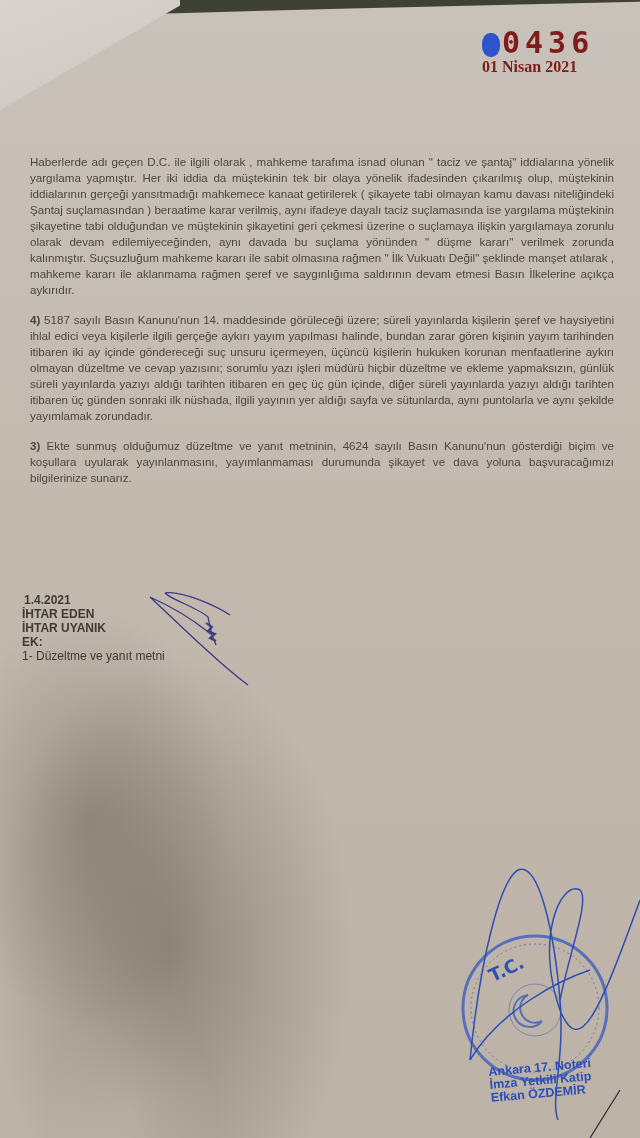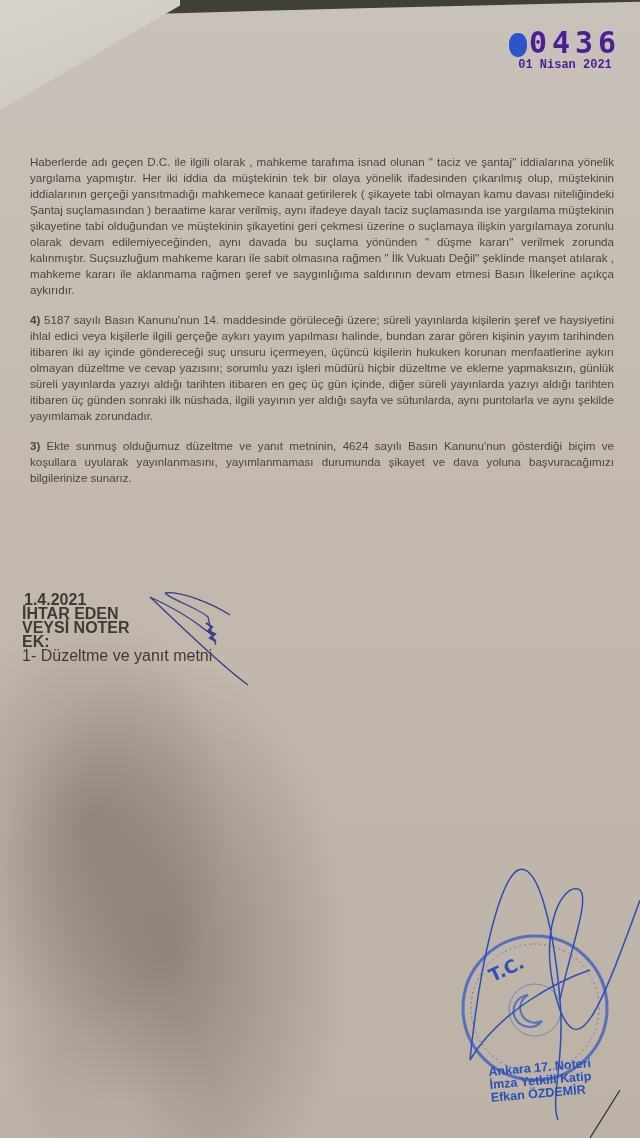--- a/index.html
+++ b/index.html
@@ -21,40 +21,40 @@
     background:#3f4137;
     clip-path: polygon(0 0, 100% 0, 100% 10%, 40% 60%, 0 100%);
   }
   .fold {
     position:absolute; left:0; top:0; width:180px; height:110px;
     background:linear-gradient(160deg,#d8d3cd,#cbc6bf);
     clip-path: polygon(0 0, 100% 0, 100% 5%, 0 100%);
     box-shadow:0 0 0 1px #aaa;
   }
   .stamp-top {
-    position:absolute; right:0; top:25px; width:150px; text-align:center;
-    color:#4c1d95; font-family:"DejaVu Sans Mono", monospace;
+    position:absolute; right:8px; top:25px; width:150px; text-align:left;
+    color:#7f1d1d; font-family:"DejaVu Sans Mono", monospace;
   }
   .stamp-num { font-size:30px; font-weight:bold; letter-spacing:5px; }
-  .stamp-date { font-size:12px; font-weight:bold; margin-top:-2px; padding-right:0; font-family:Liberation Mono, monospace; }
+  .stamp-date { font-size:16px; font-weight:bold; margin-top:-2px; padding-right:0; font-family:Liberation Serif, serif; }
   .stamp-blot {
     display:inline-block; width:18px; height:24px; background:#2d55c9; border-radius:45%;
     vertical-align:middle; margin-right:2px;
   }
   .doc {
     position:absolute; left:18px; top:142px; width:608px;
     color:#4a4641; font-size:11.6px; line-height:16px;
   }
   .doc p { margin:12px; text-align:justify; }
   .para { margin-bottom:14px !important; }
   .num { font-weight:bold; }
   .heading { font-weight:bold; margin:10px 0 12px 0 !important; }
   .italic { font-style:italic; }
   .sig-block {
-    position:absolute; left:22px; top:593px; color:#3e3a35; font-size:16px; line-height:14px;
+    position:absolute; left:22px; top:593px; color:#3e3a35; font-size:12px; line-height:14px;
   }
   .sig-block .b { font-weight:bold; }
   .sig-block .n { font-weight:normal;text-align:right; }
   .signature1 { position:absolute; left:120px; top:585px; width:140px; height:110px; }
   .notary-stamp { position:absolute; left:440px; top:860px; width:200px; height:278px; }
   .notary-text {
     position:absolute; left:488px; top:1066px; color:#2a4fb8; font-weight:bold;
     font-size:12.5px; line-height:13px; transform:rotate(-5deg); transform-origin:left top;
   }
 </style>
@@ -72,21 +72,21 @@
 
 <div class="doc">
   <p class="para"><span>Haberlerde adı geçen D.C. ile ilgili olarak , mahkeme tarafıma isnad olunan " taciz ve şantaj" iddialarına yönelik yargılama yapmıştır. Her iki iddia da müştekinin tek bir olaya yönelik ifadesinden çıkarılmış olup, müştekinin iddialarının gerçeği yansıtmadığı mahkemece kanaat getirilerek ( şikayete tabi olmayan kamu davası niteliğindeki Şantaj suçlamasından ) beraatime karar verilmiş, aynı ifadeye dayalı taciz suçlamasında ise yargılama müştekinin şikayetine tabi olduğundan ve müştekinin şikayetini geri çekmesi üzerine o suçlamaya ilişkin yargılamaya zorunlu olarak devam edilemiyeceğinden, aynı davada bu suçlama yönünden " düşme kararı" verilmek zorunda kalınmıştır. Suçsuzluğum mahkeme kararı ile sabit olmasına rağmen " İlk Vukuatı Değil" şeklinde manşet atılarak , mahkeme kararı ile aklanmama rağmen şeref ve saygınlığıma saldırının devam etmesi Basın İlkelerine açıkça aykırıdır.</span></p>
   <p class="para"><span class="num">4)</span> <span>5187 sayılı Basın Kanunu'nun 14. maddesinde görüleceği üzere; süreli yayınlarda kişilerin şeref ve haysiyetini ihlal edici veya kişilerle ilgili gerçeğe aykırı yayım yapılması halinde, bundan zarar gören kişinin yayım tarihinden itibaren iki ay içinde göndereceği suç unsuru içermeyen, üçüncü kişilerin hukuken korunan menfaatlerine aykırı olmayan düzeltme ve cevap yazısını; sorumlu yazı işleri müdürü hiçbir düzeltme ve ekleme yapmaksızın, günlük süreli yayınlarda yazıyı aldığı tarihten itibaren en geç üç gün içinde, diğer süreli yayınlarda yazıyı aldığı tarihten itibaren üç günden sonraki ilk nüshada, ilgili yayının yer aldığı sayfa ve sütunlarda, aynı puntolarla ve aynı şekilde yayımlamak zorundadır.</span></p>
   <p class="para"><span class="num">3)</span> <span>Ekte sunmuş olduğumuz düzeltme ve yanıt metninin, 4624 sayılı Basın Kanunu'nun gösterdiği biçim ve koşullara uyularak yayınlanmasını, yayımlanmaması durumunda şikayet ve dava yoluna başvuracağımızı bilgilerinize sunarız.</span></p>
 </div>
 
 <div class="sig-block">
   <div class="b" style="padding-left:2px">1.4.2021</div>
   <div class="b">İHTAR EDEN</div>
-  <div class="b">VEYSİ NOTER</div>
+  <div class="b">İHTAR UYANIK</div>
   <div class="b">EK:</div>
   <div class="n">1- Düzeltme ve yanıt metni</div>
 </div>
 
 <svg class="signature1" viewBox="0 0 140 110">
   <path d="M45 8 C 60 5, 95 20, 110 30 M45 8 C 50 14, 80 24, 88 32 L 92 50 C 85 45, 70 30, 30 12 M92 50 L 96 60 M30 12 C 60 40, 100 80, 128 100" fill="none" stroke="#3a3d86" stroke-width="1.3"></path>
   <path d="M86 38 l6 4 l-4 4 l7 3 l-5 4 l6 3" fill="none" stroke="#3a3d86" stroke-width="2"></path>
 </svg>
 
 <svg class="notary-stamp" viewBox="0 0 200 278">

